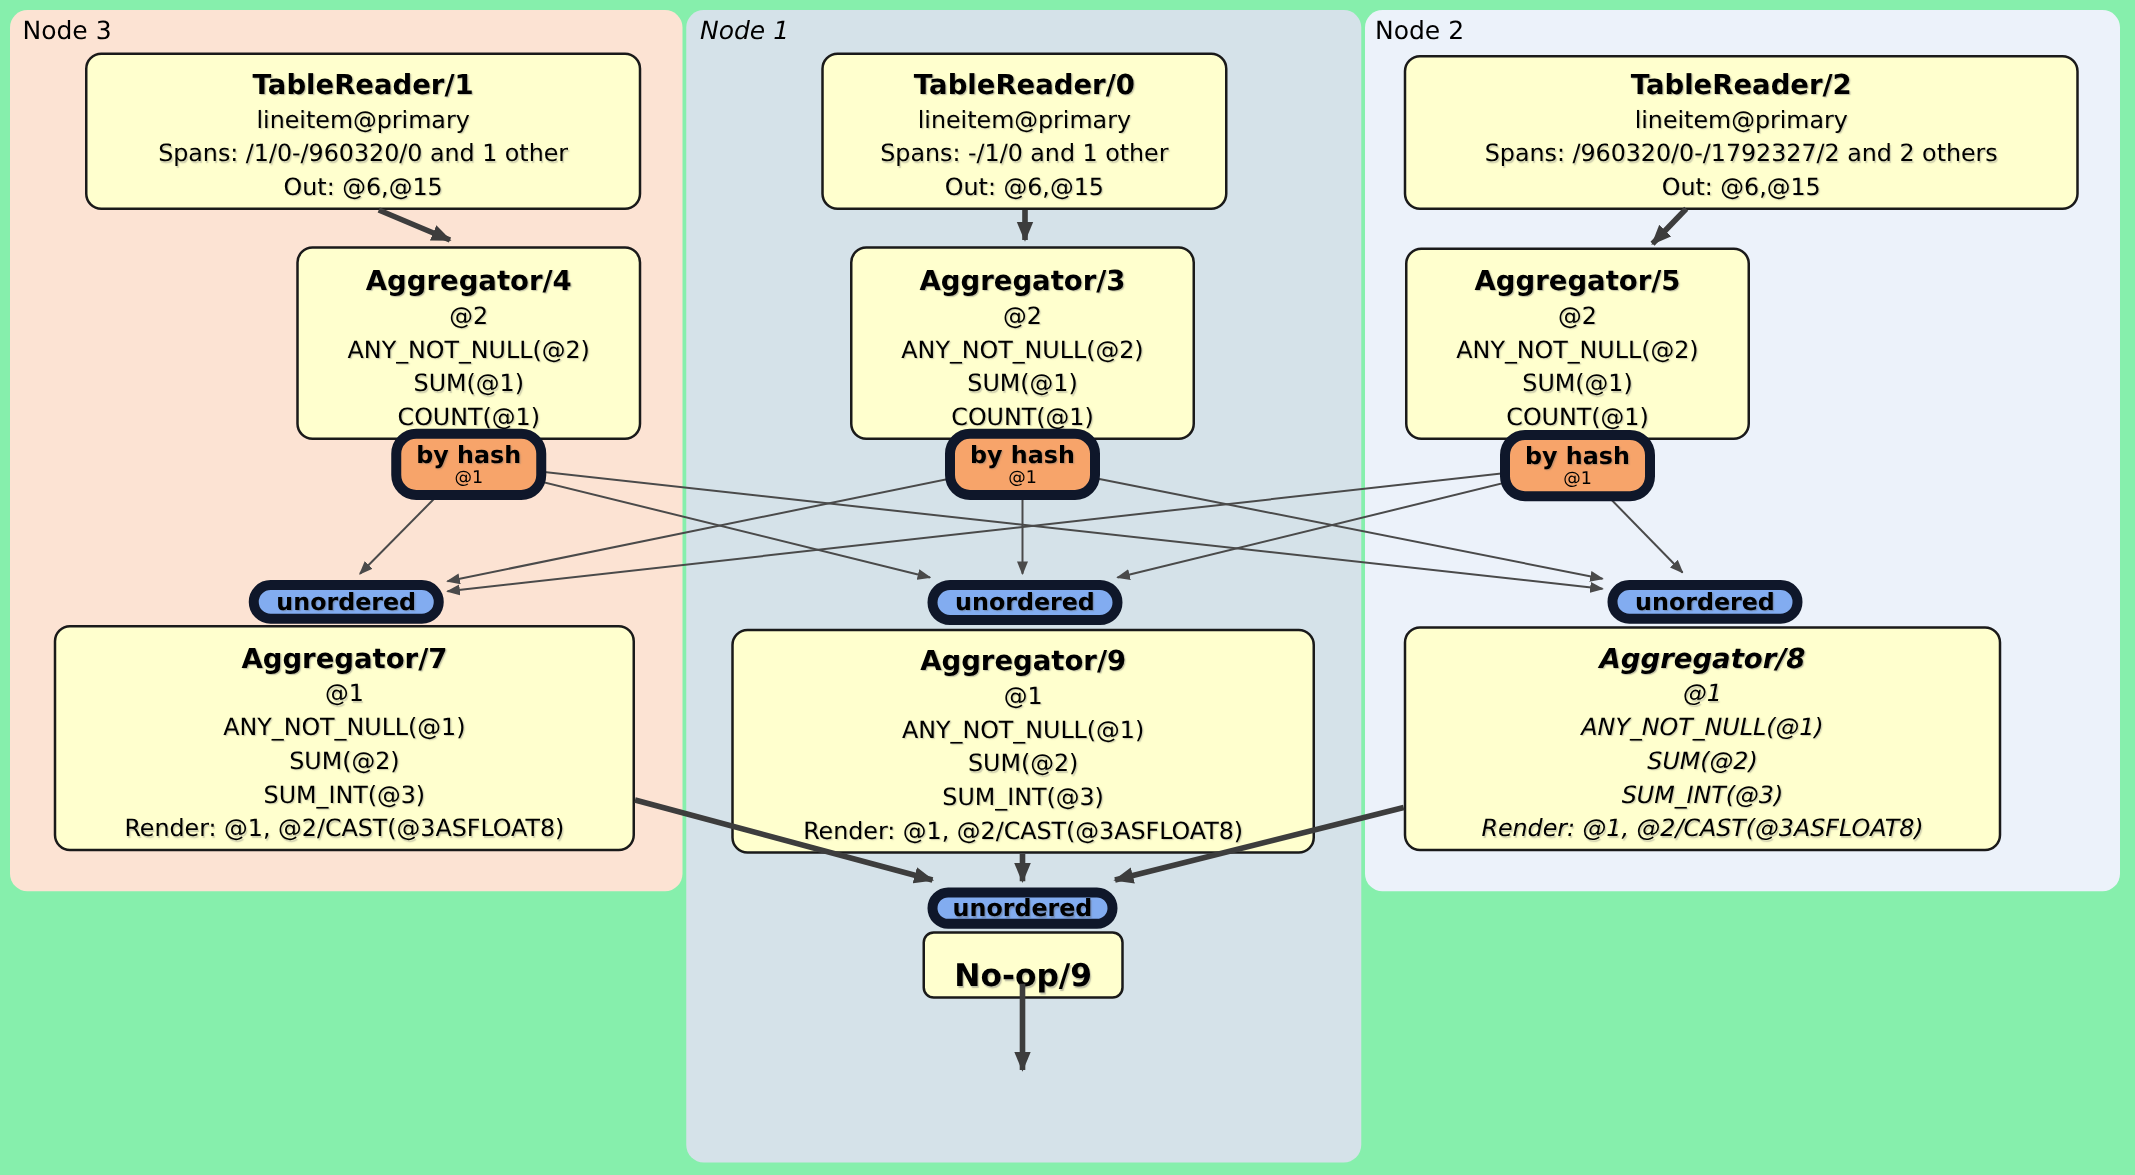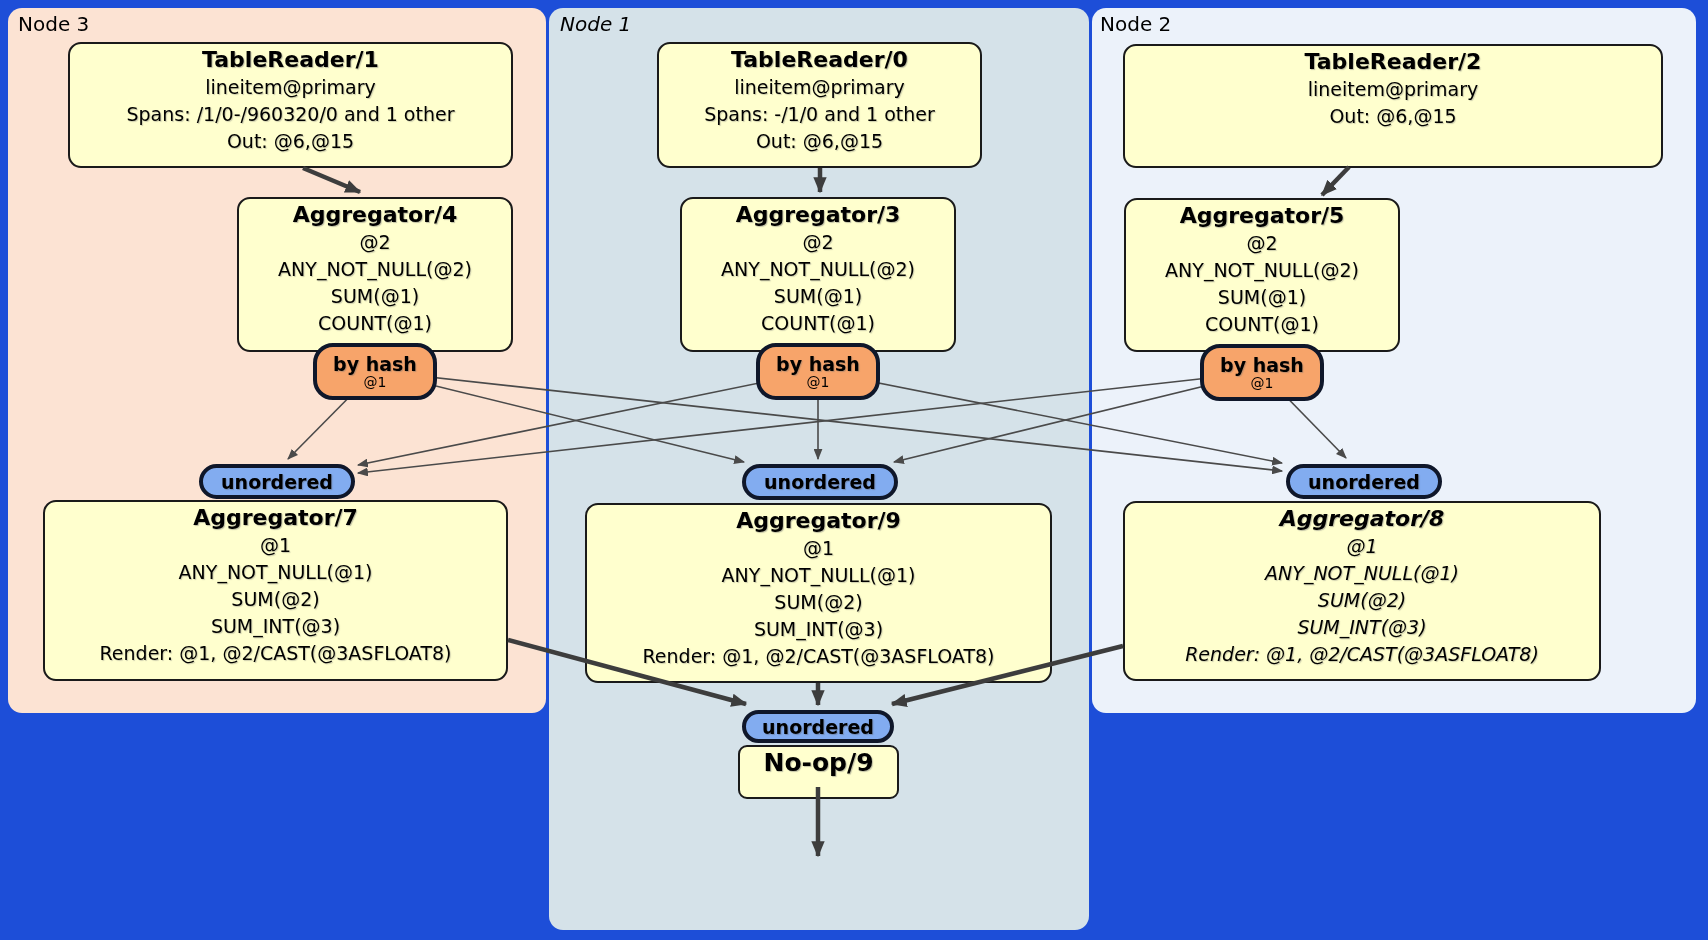--- a/index.html
+++ b/index.html
@@ -1,32 +1,32 @@
 <!DOCTYPE html>
 <html style="--node3-bg: #fce3d3; --node1-bg: #d5e2e9; --node2-bg: #ecf2fa; --box-fill: #ffffce; --router-fill: #f7a46a; --sync-fill: #82acf0; --edge-thin: #4a4a4a; --edge-thick: #3d3d3d;"><head>
 <meta charset="utf-8">
 <style>
   html,body{margin:0;padding:0;background:#ffffff;}
   .canvas{
-    position:relative;width:1708px;height:940px;background:#1d4ed8;overflow:hidden;
+    position:relative;width:1708px;height:940px;background:#86efac;overflow:hidden;
     font-family:"DejaVu Sans","Liberation Sans",sans-serif;color:#000;
   }
   .region{position:absolute;border-radius:14px;}
   .region-label{position:absolute;font-size:20px;color:#000;}
   .edges{position:absolute;left:0;top:0;}
   .pbox{
     position:absolute;background:var(--box-fill);border:2px solid #1a1a1a;border-radius:13px;
-    display:flex;flex-direction:column;justify-content:flex-start;align-items:center;
+    display:flex;flex-direction:column;justify-content:flex-end;align-items:center;
     text-align:center;box-sizing:border-box;padding:2px 20px;
   }
   .pbox .title{font-weight:bold;font-size:22px;line-height:28px;text-shadow:1px 1px 1px rgba(110,110,110,0.45);white-space:nowrap;}
   .pbox .line{font-size:19px;line-height:27px;text-shadow:1px 1px 1px rgba(110,110,110,0.35);white-space:nowrap;}
   .pbox .title.big{font-size:25px;}
   .oval{
-    position:absolute;border:4px solid #0f172a;box-sizing:border-box;
+    position:absolute;border:8px solid #0f172a;box-sizing:border-box;
     display:flex;flex-direction:column;justify-content:center;align-items:center;text-align:center;
   }
   .router{background:var(--router-fill);border-radius:20px;}
   .router .rlabel{font-weight:bold;font-size:19px;line-height:21px;text-shadow:1px 1px 1px rgba(110,110,110,0.4);}
   .router .rdetail{font-size:14px;line-height:15px;}
   .sync{background:var(--sync-fill);border-radius:18px;}
   .sync .slabel{font-weight:bold;font-size:19px;line-height:20px;text-shadow:1px 1px 1px rgba(90,90,90,0.4);}
   .edge-thin{stroke:var(--edge-thin);stroke-width:1.6;fill:none;}
   .edge-thick{stroke:var(--edge-thick);stroke-width:4.5;fill:none;}
   #mthin path{fill:var(--edge-thin);}
@@ -55,20 +55,21 @@
   <div class="pbox" style="left:657px;top:42px;width:325px;height:126px;">
     <div class="title">TableReader/0</div>
     <div class="line">lineitem@primary</div>
     <div class="line">Spans: -/1/0 and 1 other</div>
     <div class="line">Out: @6,@15</div>
   </div>
 
   <div class="pbox" style="left:1123px;top:44px;width:540px;height:124px;">
     <div class="title">TableReader/2</div>
     <div class="line">lineitem@primary</div>
+    <div class="line">Spans: /960320/0-/1792327/2 and 2 others</div>
     <div class="line">Out: @6,@15</div>
   </div>
 
   <div class="pbox" style="left:237px;top:197px;width:276px;height:155px;">
     <div class="title">Aggregator/4</div>
     <div class="line">@2</div>
     <div class="line">ANY_NOT_NULL(@2)</div>
     <div class="line">SUM(@1)</div>
     <div class="line">COUNT(@1)</div>
   </div>

